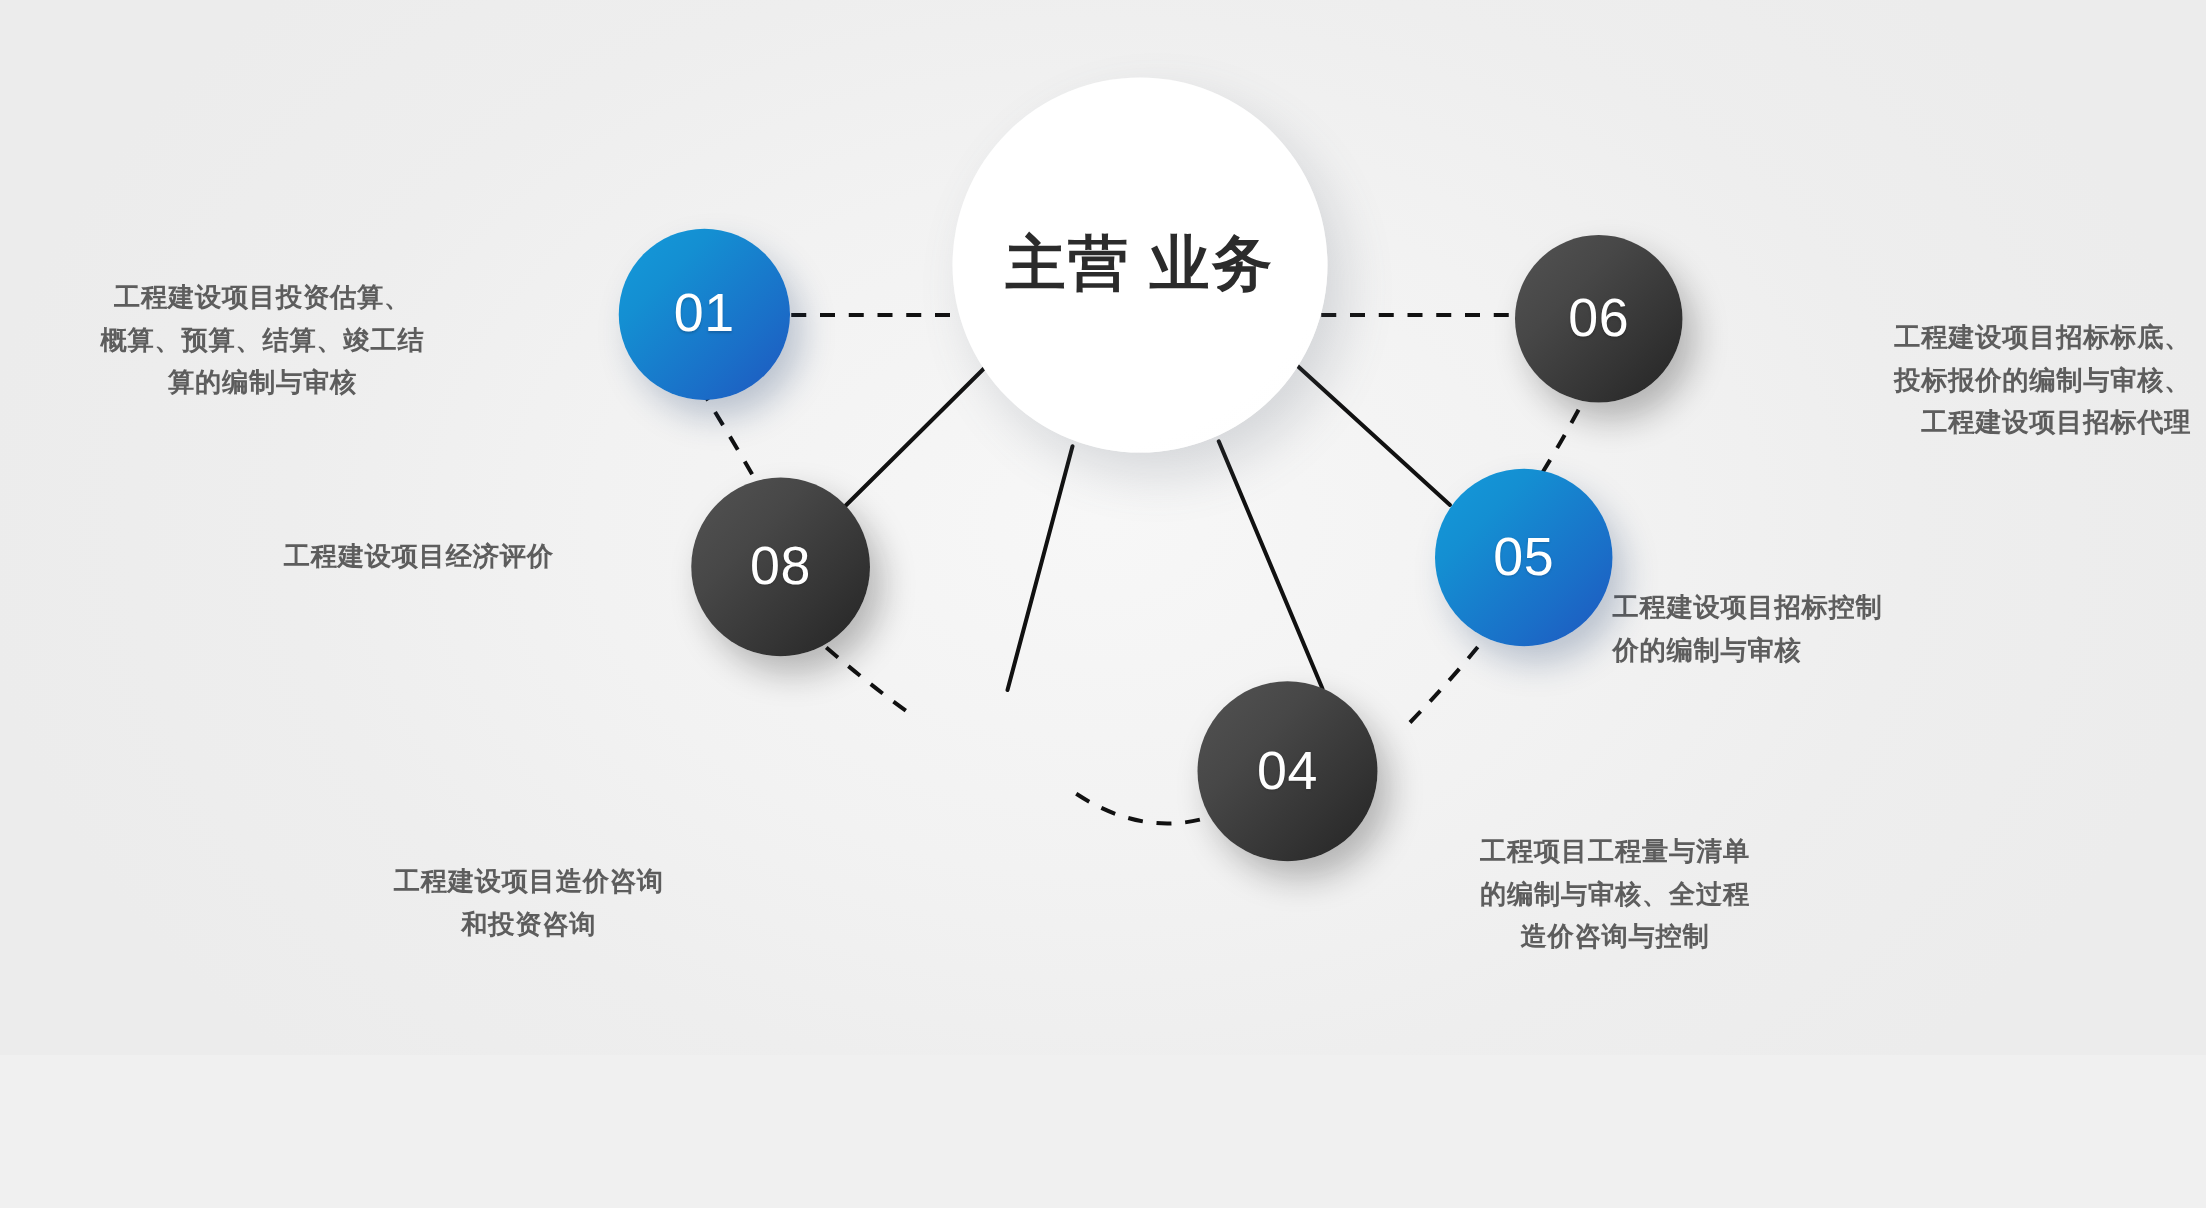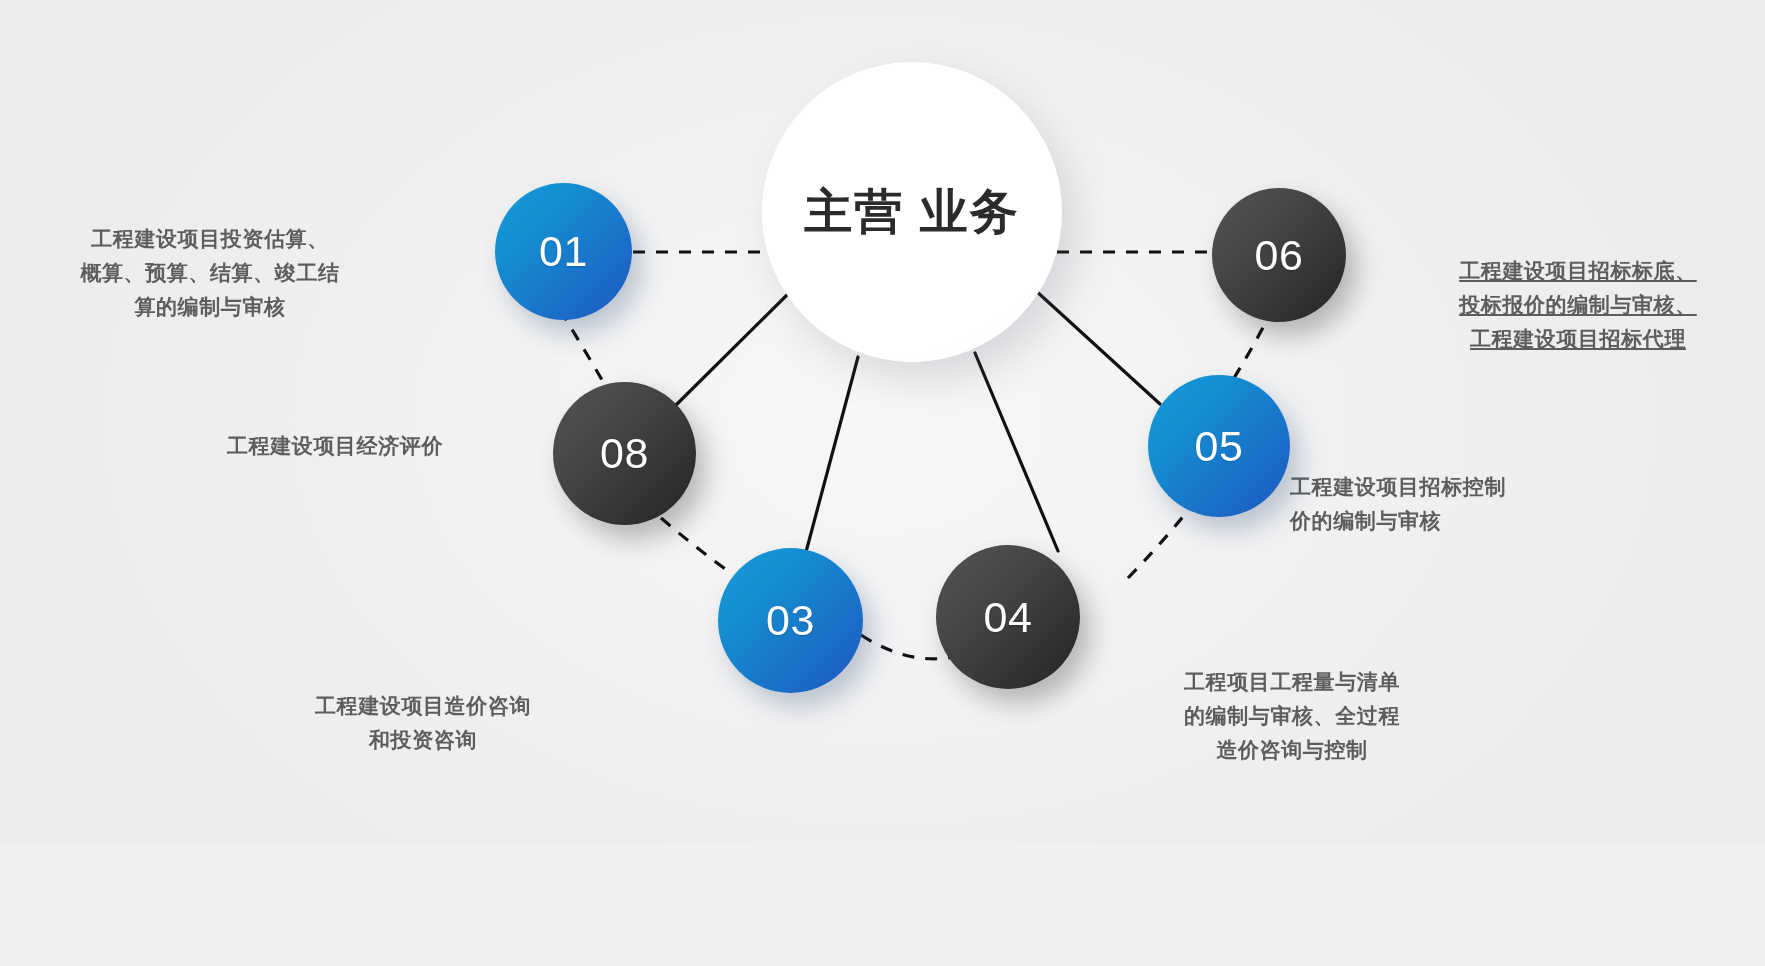--- a/index.html
+++ b/index.html
@@ -82,26 +82,26 @@
     letter-spacing: 0.6px;
     z-index: 4;
     white-space: pre-line;
   }
 
   #label-01 { left: 30px; top: 222px; width: 360px; text-align: center; }
   #label-02 { left: 170px; top: 429px; width: 330px; text-align: center; }
   #label-03 { left: 258px; top: 660px; width: 330px; text-align: center; margin-top: 29px; }
   #label-04 { left: 1122px; top: 665px; width: 340px; text-align: center; }
   #label-05 { left: 1290px; top: 470px; width: 340px; text-align: left; }
-  #label-06 { left: 1403px; top: 254px; width: 350px; text-align: center; text-decoration: underline; }
+  #label-06 { left: 1403px; top: 254px; width: 350px; text-align: right; }
 
   #node-01 { left: 495px; top: 183px; width: 137px; height: 137px; }
   #node-02 { left: 553px; top: 382px; width: 143px; height: 143px; }
   #node-03 { left: 718px; top: 548px; width: 145px; height: 145px; }
-  #node-04 { left: 936px; top: 545px; width: 144px; height: 144px; }
+  #node-04 { left: 958px; top: 545px; width: 144px; height: 144px; }
   #node-05 { left: 1148px; top: 375px; width: 142px; height: 142px; }
   #node-06 { left: 1212px; top: 188px; width: 134px; height: 134px; }
 </style>
 </head>
 <body>
 
 <div id="stage">
 
   <svg id="edges" viewBox="0 0 1765 966" xmlns="http://www.w3.org/2000/svg">
 
@@ -124,23 +124,20 @@
     <div id="center-text">主营
 业务</div>
   </div>
 
   <div id="node-01" class="node node-blue">
     <span class="node-num">01</span>
   </div>
   <div id="node-02" class="node node-dark">
     <span class="node-num">08</span>
   </div>
-  <div id="node-03" class="node node-blue">
-    <span class="node-num">03</span>
-  </div>
   <div id="node-04" class="node node-dark">
     <span class="node-num">04</span>
   </div>
   <div id="node-05" class="node node-blue">
     <span class="node-num">05</span>
   </div>
   <div id="node-06" class="node node-dark">
     <span class="node-num">06</span>
   </div>
 

